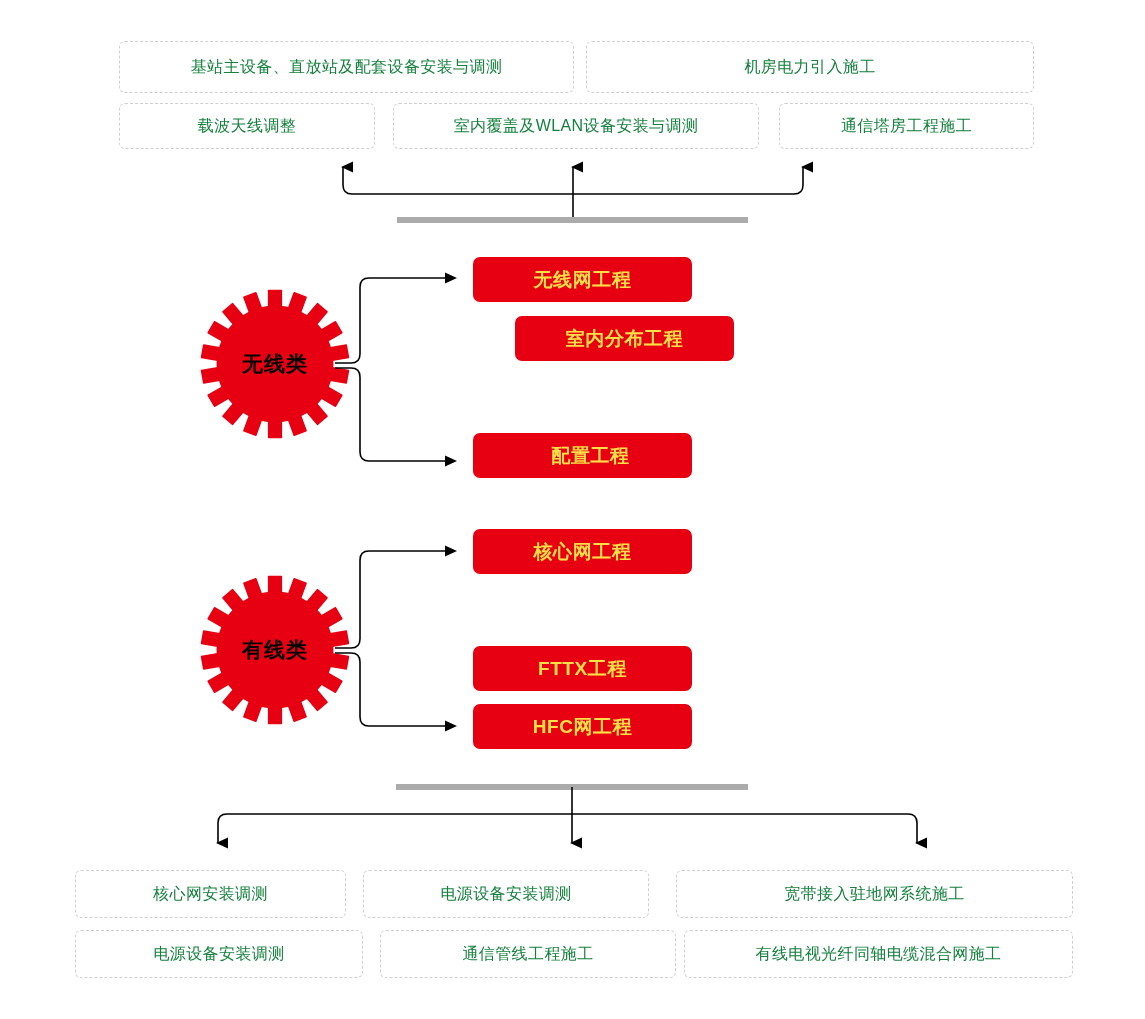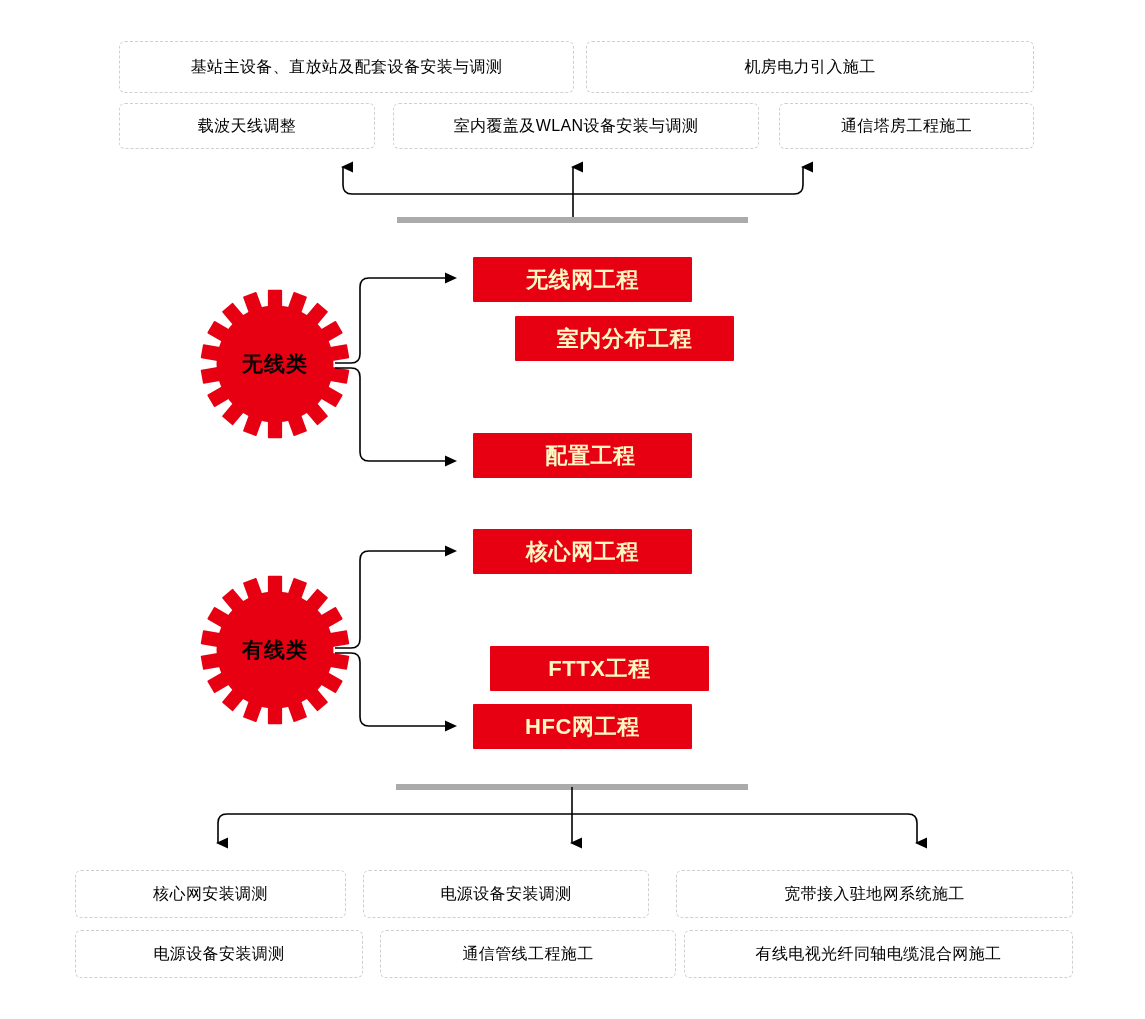--- a/index.html
+++ b/index.html
@@ -18,37 +18,37 @@
   
   .dbox{
     position:absolute;
     box-sizing:border-box;
     border:1px dashed #cfcfcf;
     border-radius:6px;
     background:#ffffff;
     display:flex;
     align-items:center;
     justify-content:center;
-    color:#000000;
+    color:#15803d;
     font-size:16px;
     letter-spacing:.4px;
     white-space:nowrap;
   }
 
   
   .rbox{
     position:absolute;
     box-sizing:border-box;
     background:#e60012;
-    border-radius:1px;
+    border-radius:7px;
     display:flex;
     align-items:center;
     justify-content:center;
-    color:#fef9c3;
-    font-size:22px;
+    color:#fde047;
+    font-size:19px;
     font-weight:700;
     letter-spacing:.6px;
     white-space:nowrap;
   }
 
   
   .gear{
     position:absolute;
     display:flex;
     align-items:center;
@@ -172,21 +172,21 @@
           <rect x="91" y="6" width="18" height="30" rx="1" transform="rotate(340 100 100)"></rect>
         </g>
       </g>
     </svg>
     <span class="gear-label">有线类</span>
   </div>
 
   <div class="rbox" style="left:473px;top:529px;width:219px;height:45px;">
     <span>核心网工程</span>
   </div>
-  <div class="rbox" style="left:490px;top:646px;width:219px;height:45px;">
+  <div class="rbox" style="left:473px;top:646px;width:219px;height:45px;">
     <span>FTTX工程</span>
   </div>
   <div class="rbox" style="left:473px;top:704px;width:219px;height:45px;">
     <span>HFC网工程</span>
   </div>
 
   <div class="graybar" style="left:396px;top:784px;width:352px;"></div>
 
   <div class="dbox" style="left:75px;top:870px;width:271px;height:48px;">
     <span>核心网安装调测</span>

